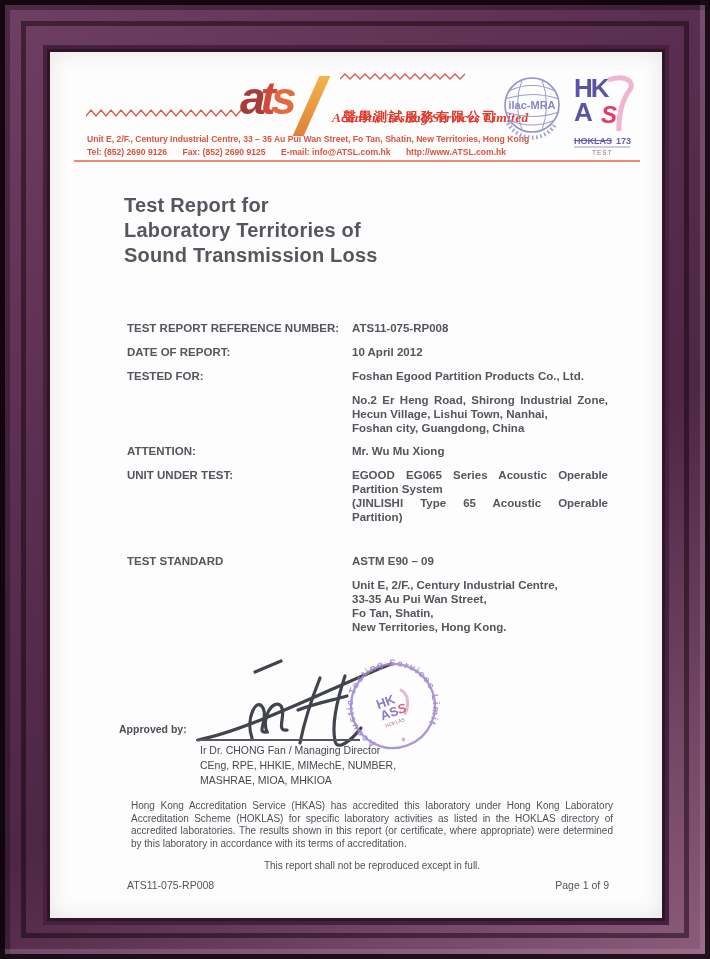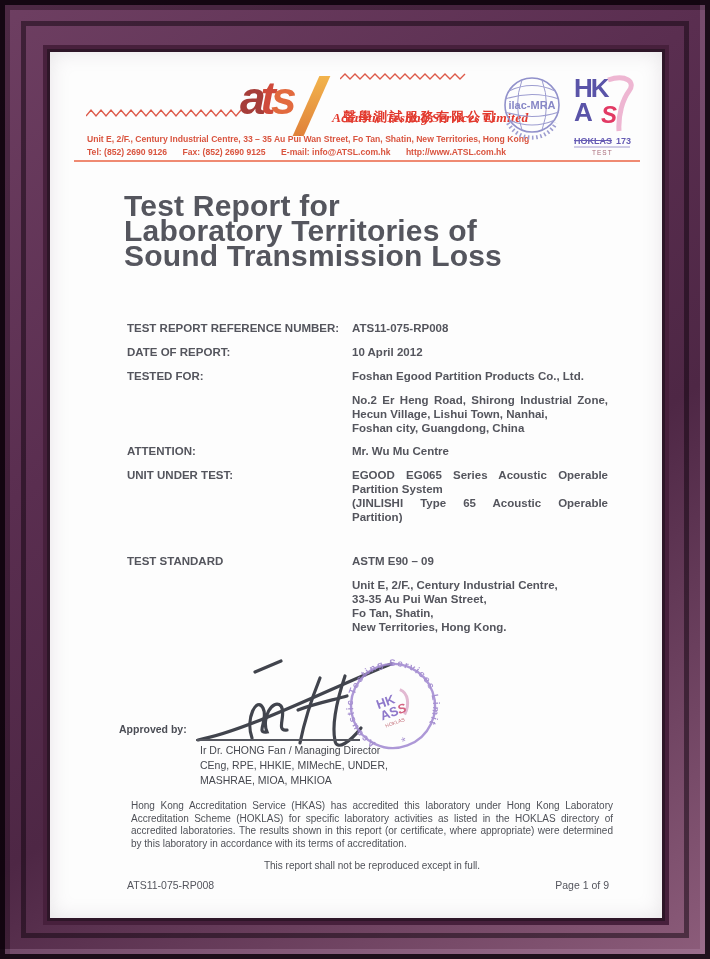--- a/index.html
+++ b/index.html
@@ -21,21 +21,21 @@
   .l-a{color:#a63d39}.l-t{color:#cf4a3b}.l-s{color:#e26a3e}
   .l-slash{width:11px;height:60px;margin-left:14px;margin-bottom:-16px;
            background:linear-gradient(180deg,#f2b44c,#e0813a);transform:skewX(-24deg);}
   .cjk{font-size:13px;font-weight:bold;color:#e2392d;letter-spacing:2.5px;white-space:nowrap;}
   .script{font-family:"Liberation Serif", serif;font-style:italic;font-weight:bold;
           font-size:13.5px;color:#e2392d;white-space:nowrap;letter-spacing:.3px;}
   .addr{font-size:8.6px;font-weight:bold;color:#d9543f;white-space:nowrap;}
   .addr span{margin-right:13px;}
   .rule{height:2px;background:#ef8a72;}
   
-  .title{font-size:30px;font-weight:900;color:#55565e;line-height:25px;letter-spacing:.2px;}
+  .title{font-size:20px;font-weight:900;color:#55565e;line-height:25px;letter-spacing:.2px;}
   
   .row{position:absolute;left:77px;width:482px;font-size:11.5px;font-weight:bold;color:#54555d;line-height:14px;margin-top:28px;}
   .row .lbl{position:absolute;left:0;top:0;width:222px;}
   .row .val{margin-left:225px;width:256px;}
   .stretch{text-align:justify;text-align-last:justify;}
   
   .small{font-size:10.5px;color:#4c4e56;}
   .sigline{height:1.5px;background:#55575f;}
   .names{font-size:10.5px;color:#46484f;line-height:15px;white-space:nowrap;}
   
@@ -133,21 +133,21 @@
         <span class="lbl"></span>
         <div class="val">
           <div class="stretch">No.2 Er Heng Road, Shirong Industrial Zone,</div>
           <div>Hecun Village, Lishui Town, Nanhai,</div>
           <div>Foshan city, Guangdong, China</div>
         </div>
       </div>
       <div class="row" style="top:364px">
         <span class="lbl">ATTENTION:</span>
         <div class="val">
-            <div>Mr. Wu Mu Centre</div>
+            <div>Mr. Wu Mu Xiong</div>
           </div>
       </div>
       <div class="row" style="top:388px">
         <span class="lbl">UNIT UNDER TEST:</span>
         <div class="val">
           <div class="stretch">EGOOD EG065 Series Acoustic Operable</div>
           <div>Partition System</div>
           <div class="stretch">(JINLISHI Type 65 Acoustic Operable</div>
           <div>Partition)</div>
         </div>
@@ -191,21 +191,21 @@
           <path d="M60,35 C67,41 64,53 56,60" fill="none" stroke="#dfb0cc" stroke-width="3"></path>
           <text x="51" y="58" font-size="13" font-style="italic" font-weight="bold" fill="#cf4f72">S</text>
           <text x="34" y="66" font-size="5" fill="#bb5a66">HOKLAS</text>
         </g>
       </svg>
 
       <div class="small abs" style="left:69px;top:671px;font-weight:bold">Approved by:</div>
       <div class="sigline abs" style="left:146px;top:687px;width:164px"></div>
       <div class="names abs" style="left:150px;top:691px">
         <div>Ir Dr. CHONG Fan / Managing Director</div>
-        <div>CEng, RPE, HHKIE, MIMechE, UNDER,</div>
+        <div>CEng, RPE, HHKIE, MIMechE, NUMBER,</div>
         <div>MASHRAE, MIOA, MHKIOA</div>
       </div>
 
       <p class="para abs" style="left:77px;top:744px;width:482px">Hong Kong Accreditation Service (HKAS) has accredited this laboratory under Hong Kong Laboratory Accreditation Scheme (HOKLAS) for specific laboratory activities as listed in the HOKLAS directory of accredited laboratories. The results shown in this report (or certificate, where appropriate) were determined by this laboratory in accordance with its terms of accreditation.</p>
       <div class="para abs" style="left:77px;top:804px;width:482px;text-align:center">This report shall not be reproduced except in full.</div>
       <div class="foot abs" style="left:77px;top:827px;width:482px">
         <span>ATS11-075-RP008</span>
         <span>Page 1 of 9</span>
       </div>
 

